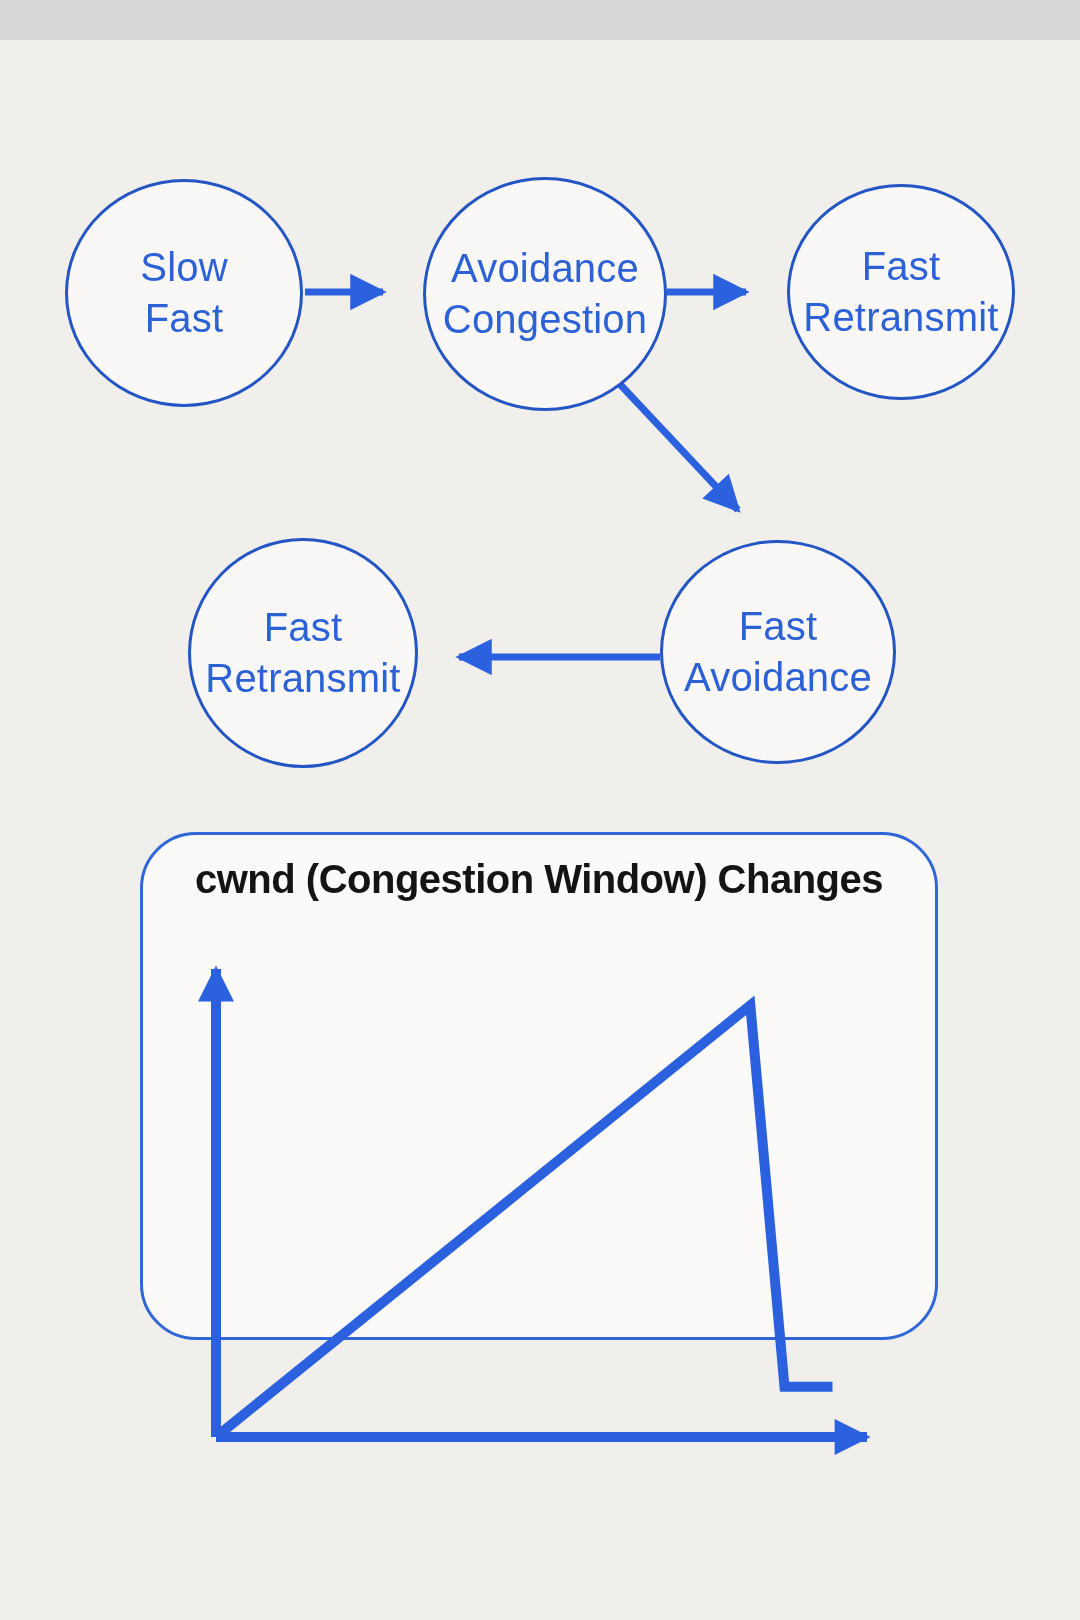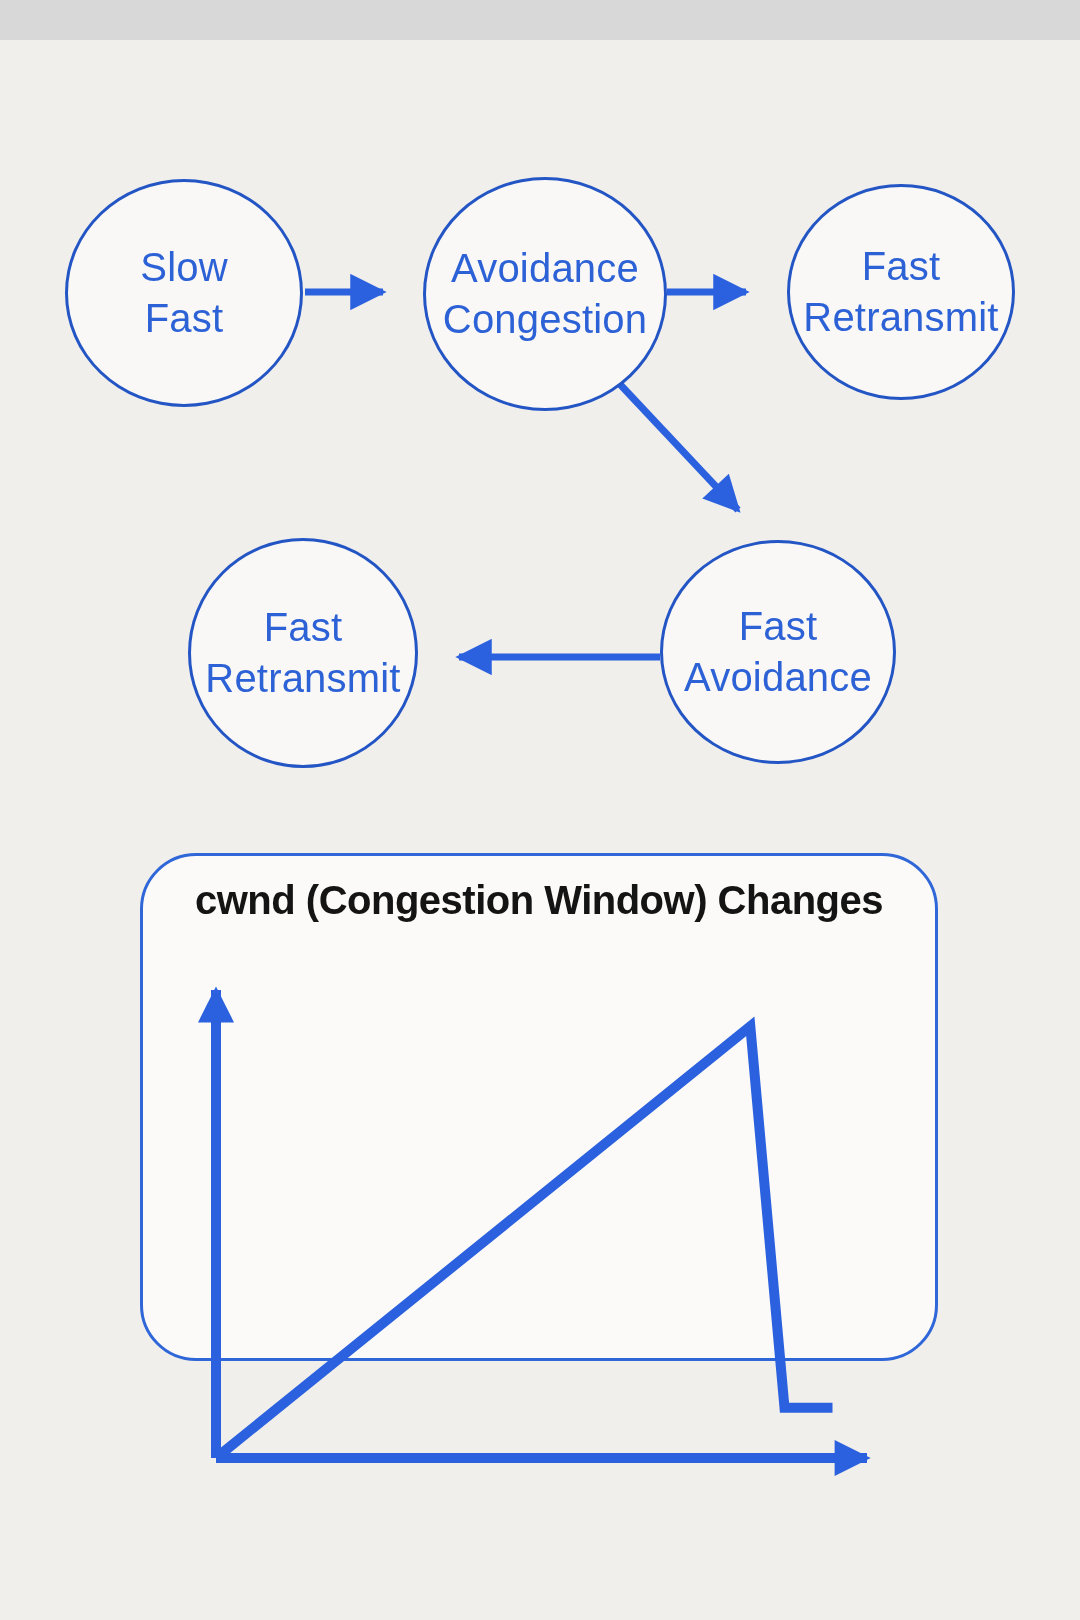--- a/index.html
+++ b/index.html
@@ -28,21 +28,21 @@
     background:var(--node-background);
     display:flex;align-items:center;justify-content:center;
   }
   .node-label{
     color:var(--node-text);
     font-size:40px;line-height:51px;text-align:center;
     letter-spacing:0.2px;
   }
   .node-label span{display:block;}
   .card{
-    position:absolute;left:140px;top:813px;width:798px;height:508px;
+    position:absolute;left:140px;top:792px;width:798px;height:508px;
     box-sizing:border-box;
     border:3.5px solid var(--card-border);
     border-radius:56px;
     background:var(--card-background);
   }
   .card-title{
     position:absolute;left:0;right:0;top:22px;
     text-align:center;
     font-size:40px;font-weight:bold;letter-spacing:-0.5px;
     color:var(--title-text);

